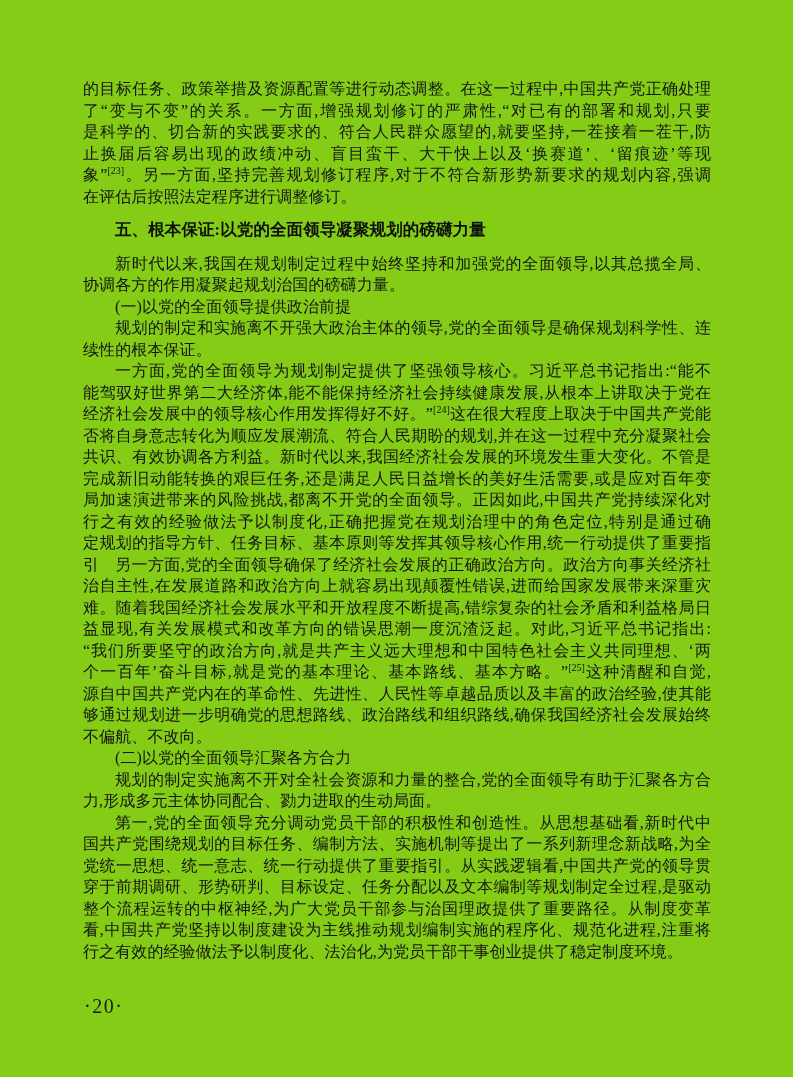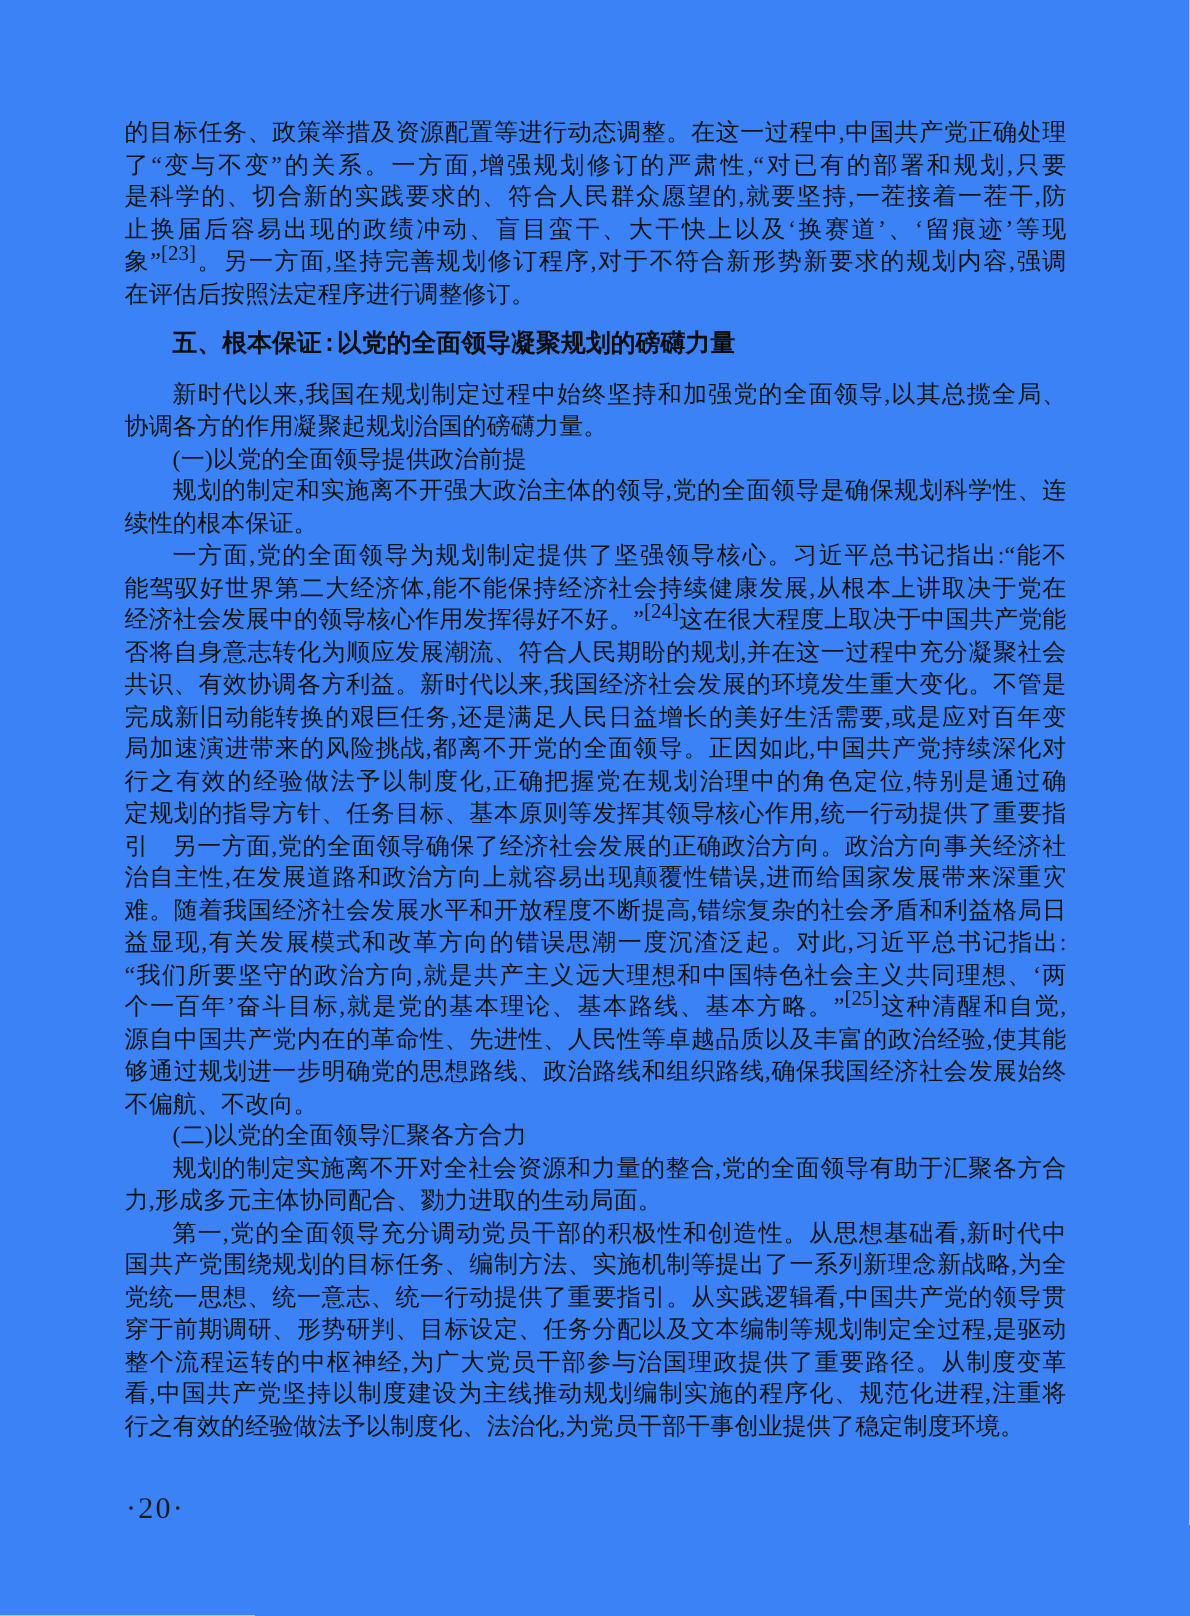--- a/index.html
+++ b/index.html
@@ -1,43 +1,43 @@
 <!DOCTYPE html>
 <html><head>
 <meta charset="utf-8">
 <style>
   html,body{margin:0;padding:0;background:#ffffff;}
   .page{
-    position:relative;width:793px;height:1077px;background:#3b82f6;overflow:hidden;
+    position:relative;width:793px;height:1077px;background:#84cc16;overflow:hidden;
     color:#141414;font-family:"Liberation Serif","DejaVu Serif",serif;
   }
   .textblock{
     position:absolute;left:83px;top:78px;width:628px;
     font-size:16px;line-height:21.5px;
   }
   .line{
     text-align:justify;
     text-align-last:justify;
     -moz-text-align-last:justify;
     text-justify:inter-character;
     height:21.5px;
     letter-spacing:0.1px;
   }
   .line.end{text-align-last:left;-moz-text-align-last:left;}
   .line.indent{text-indent:32px;}
   .line.heading{
-    font-family:Liberation Mono, monospace;
+    font-family:Liberation Serif, serif;
     font-weight:bold;
     font-size:16.5px;
     text-align-last:left;-moz-text-align-last:left;
     margin:12px 0;
     color:#0e0e0e;
   }
   sup.ref{
-    font-size:14px;
+    font-size:10px;
     line-height:0;
     vertical-align:baseline;
     position:relative;top:-6px;
     letter-spacing:0;
   }
   .pagenum{
     position:absolute;left:84px;top:995px;
     font-size:20px;letter-spacing:1.5px;color:#1a1a1a;
   }
 </style>

